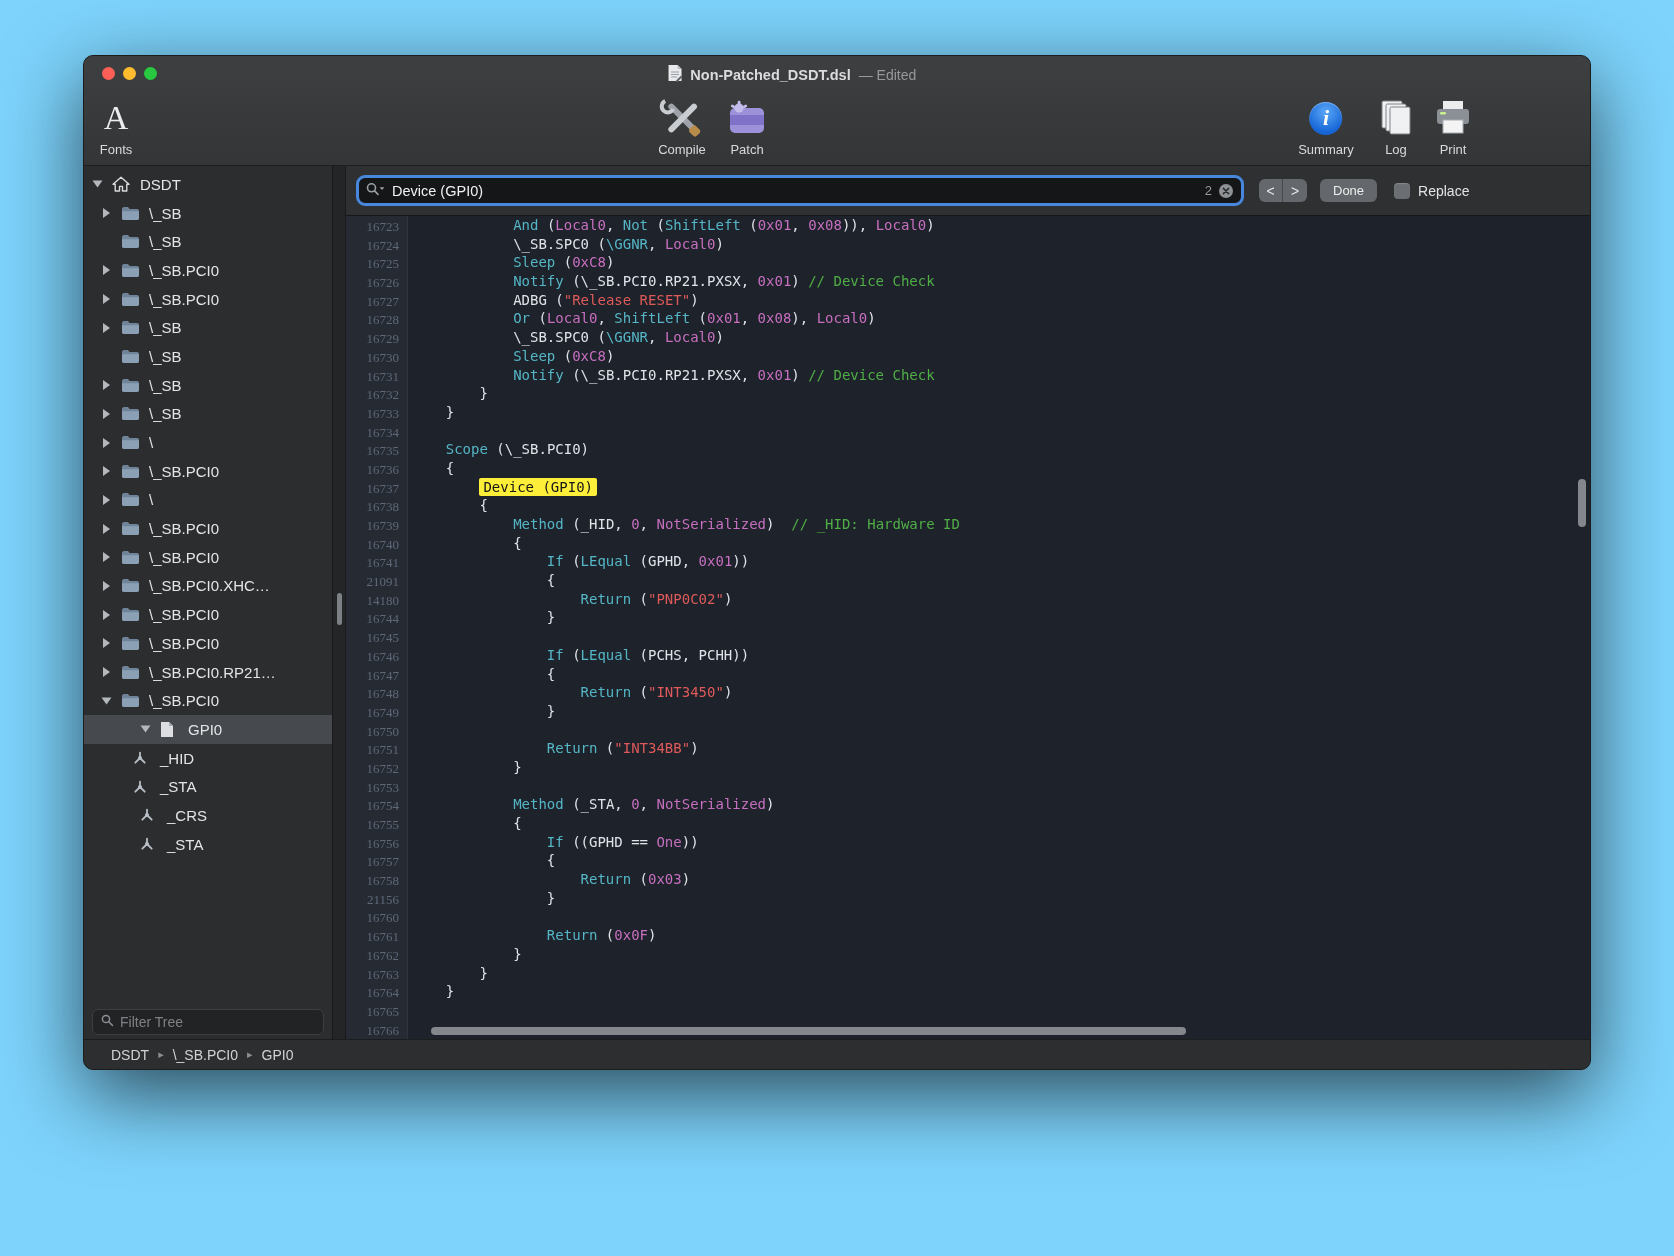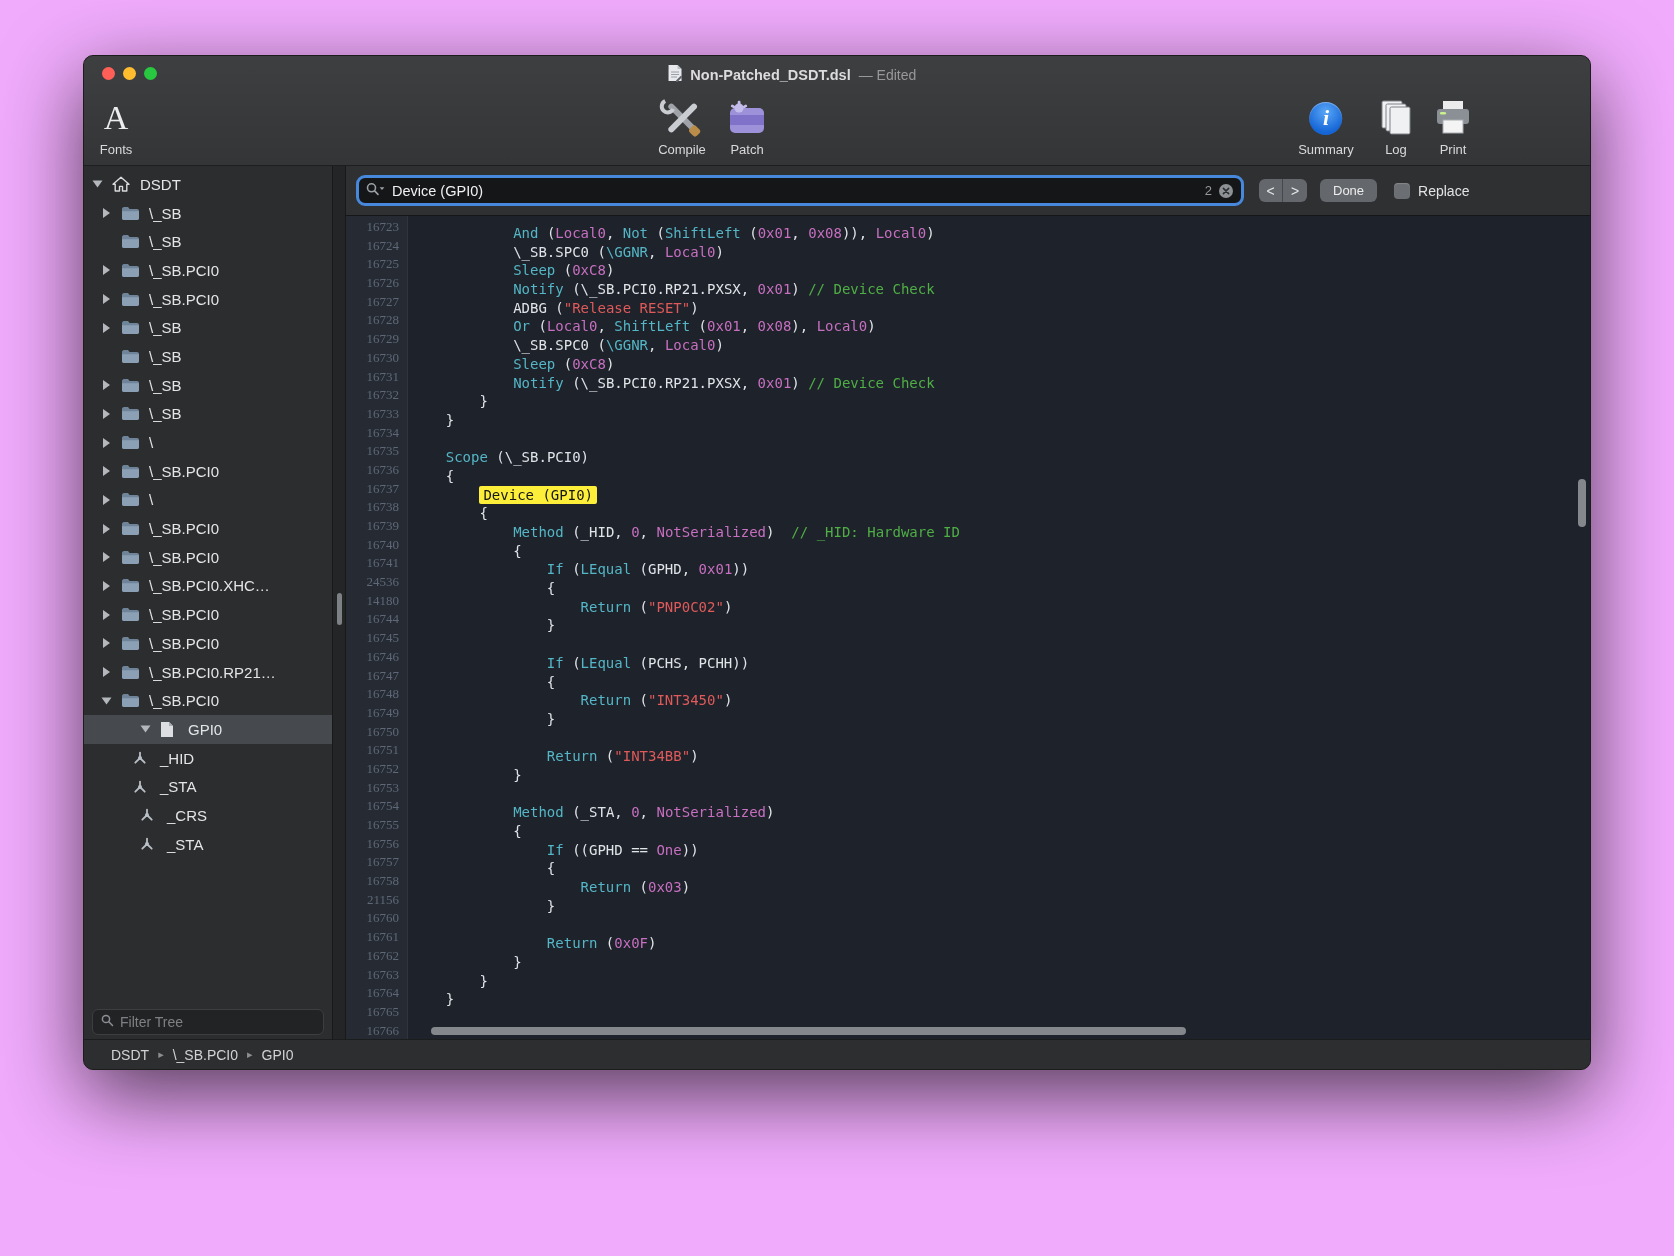--- a/index.html
+++ b/index.html
@@ -1,19 +1,19 @@
 <!DOCTYPE html>
 <html><head>
 <meta charset="utf-8">
 <style>
   *{margin:0;padding:0;box-sizing:border-box}
   html,body{width:1674px;height:1256px;background:#000}
   body{font-family:"Liberation Sans",sans-serif;-webkit-font-smoothing:antialiased;overflow:hidden}
 
-  .stage{position:relative;width:1674px;height:1256px;background:#f0abfc;overflow:hidden}
+  .stage{position:relative;width:1674px;height:1256px;background:#7dd3fc;overflow:hidden}
 
   .window{position:absolute;left:83px;top:55px;width:1508px;height:1015px;border-radius:10px;
     overflow:hidden;background:#2b2d30;box-shadow:0 25px 80px rgba(0,0,0,.65);
     display:flex;flex-direction:column;border:1px solid #1c1c1c}
 
   
   .chrome{height:110px;flex:none;background:linear-gradient(#3e3f41,#343537);border-bottom:1px solid #1e1e1e;position:relative}
   .titlebar{height:38px;position:relative}
   .traffic{position:absolute;left:18px;top:11px;display:flex;gap:8px}
   .tl{width:13px;height:13px;border-radius:50%;display:block}
@@ -65,21 +65,21 @@
   .donebtn{margin-left:13px;height:23px;padding:0 13px;background:#64676b;border:none;border-radius:6px;color:#eceded;font-size:13px;cursor:default;flex:none;font-family:"Liberation Sans",sans-serif}
   .replace{margin-left:17px;display:flex;align-items:center;gap:8px;flex:none;cursor:default}
   .cbox{width:16px;height:16px;background:#6b6e72;border-radius:4px;box-shadow:inset 0 1px 1px rgba(255,255,255,.18);display:block}
   .replace span:last-child{font-size:14px;color:#e3e3e5}
 
   
   .editor{flex:1;display:flex;min-height:0;position:relative;overflow:hidden;background:#1e222a}
   .gutter{width:62px;flex:none;background:#262b33;border-right:1px solid #2f343d;padding:2px 8px 0 0;text-align:right;
     font-family:Liberation Serif, serif;font-size:13px;line-height:18.7px;color:#5d6878}
   .gln{height:18.7px}
-  .code{flex:1;padding:8px 0 0 4px;font-family:"DejaVu Sans Mono",monospace;font-size:14px;line-height:18.7px;
+  .code{flex:1;padding:0 0 0 4px;font-family:"DejaVu Sans Mono",monospace;font-size:14px;line-height:18.7px;
     white-space:pre;color:#e0e3e8;overflow:hidden}
   .cln{height:18.7px}
   .tk-k{color:#54b6c6}
   .tk-c{color:#c76fc0}
   .tk-p{color:#e0e3e8}
   .tk-s{color:#df5a5a}
   .tk-m{color:#4fae46}
   .tk-hl{background:#fdee3a;color:#161616;padding:1px 4px;border-radius:2px}
   .vscroll{position:absolute;right:4px;top:263px;width:8px;height:48px;border-radius:4px;background:rgba(150,153,157,.85)}
   .hscroll{position:absolute;left:85px;bottom:4px;width:755px;height:8px;border-radius:4px;background:rgba(150,153,157,.85)}
@@ -497,21 +497,21 @@
               <div class="gln">16732</div>
               <div class="gln">16733</div>
               <div class="gln">16734</div>
               <div class="gln">16735</div>
               <div class="gln">16736</div>
               <div class="gln">16737</div>
               <div class="gln">16738</div>
               <div class="gln">16739</div>
               <div class="gln">16740</div>
               <div class="gln">16741</div>
-              <div class="gln">24536</div>
+              <div class="gln">21091</div>
               <div class="gln">14180</div>
               <div class="gln">16744</div>
               <div class="gln">16745</div>
               <div class="gln">16746</div>
               <div class="gln">16747</div>
               <div class="gln">16748</div>
               <div class="gln">16749</div>
               <div class="gln">16750</div>
               <div class="gln">16751</div>
               <div class="gln">16752</div>

